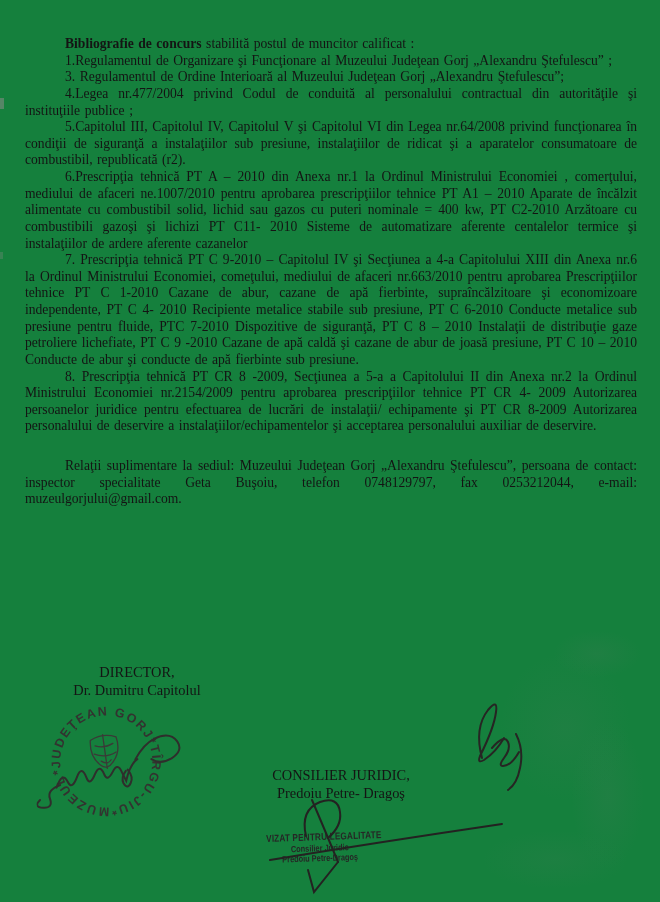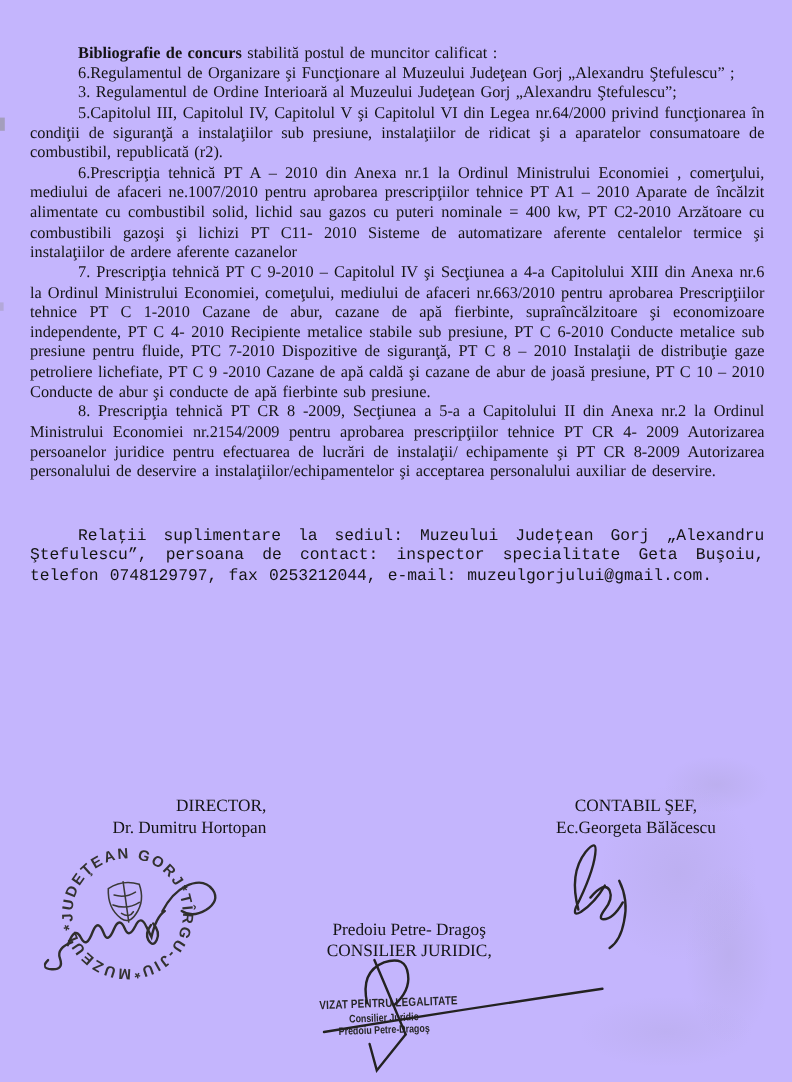--- a/index.html
+++ b/index.html
@@ -1,21 +1,21 @@
 <!DOCTYPE html>
 <html><head>
 <meta charset="utf-8">
 <style>
   html,body{margin:0;padding:0;}
   body{background:#d9d9d7;font-family:"Liberation Serif", serif;}
   .page{
     position:relative;
     width:660px;height:902px;
     margin:0 auto;
-    background:#c4b5fd;
+    background:#15803d;
     overflow:hidden;
     color:#141414;
   }
   
   .noise{
     position:absolute;right:0;top:620px;width:210px;height:282px;
     background:
       radial-gradient(closest-side at 70% 12%, rgba(120,120,118,.10), transparent 70%),
       radial-gradient(closest-side at 55% 38%, rgba(120,120,118,.09), transparent 70%),
       radial-gradient(closest-side at 75% 62%, rgba(120,120,118,.10), transparent 70%),
@@ -25,25 +25,25 @@
   .edge-mark{position:absolute;background:#8a8a88;opacity:.55;}
   .edge-mark.m1{left:0;top:98px;width:4px;height:11px;}
   .edge-mark.m2{left:0;top:252px;width:3px;height:7px;opacity:.3;}
 
   .content{
     position:absolute;left:25px;top:36px;width:612px;
     font-size:13.6px;line-height:16.62px;
     text-align:justify;
   }
   .content p{margin:0;text-indent:40px;word-spacing:1.1px;}
-  .content p.contact{margin-top:38px;font-family:Liberation Mono, monospace;}
+  .content p.contact{margin-top:23px;}
   .bold{font-weight:bold;}
 
   .sigblock{position:absolute;text-align:center;font-size:14.4px;line-height:18px;}
-  .sig-director{left:52px;top:663px;width:170px;text-align:right;}
+  .sig-director{left:52px;top:663px;width:170px;}
   .sig-accountant{left:438px;top:663px;width:184px;}
   .sig-legal{left:255px;top:766px;width:172px;}
 
   .round-stamp{position:absolute;left:32px;top:698px;width:156px;height:136px;transform:rotate(-8deg);}
   .acct-sign{position:absolute;left:456px;top:696px;width:112px;height:96px;}
 
   .legality{position:absolute;left:260px;top:794px;width:252px;height:108px;}
   .legality .stamp-text{
     position:absolute;left:6px;top:40px;width:130px;
     transform:rotate(-2deg) scaleX(.82);transform-origin:left top;
@@ -59,38 +59,35 @@
 </head>
 <body>
 
 <div class="page">
   <div class="noise"></div>
   <div class="edge-mark m1"></div>
   <div class="edge-mark m2"></div>
 
   <div class="content">
     <p><span class="bold">Bibliografie de concurs</span><span> stabilită  postul de muncitor calificat :</span></p>
-    <p>6.Regulamentul de Organizare şi Funcţionare al Muzeului Judeţean Gorj „Alexandru Ştefulescu” ;</p>
+    <p>1.Regulamentul de Organizare şi Funcţionare al Muzeului Judeţean Gorj „Alexandru Ştefulescu” ;</p>
     <p>3. Regulamentul de Ordine Interioară al Muzeului Judeţean Gorj „Alexandru Ştefulescu”;</p>
-    <p>5.Capitolul III, Capitolul IV, Capitolul V şi Capitolul VI din Legea nr.64/2000 privind funcţionarea în condiţii de siguranţă a instalaţiilor sub presiune, instalaţiilor de ridicat şi a aparatelor consumatoare de combustibil, republicată (r2).</p>
+    <p>4.Legea nr.477/2004 privind Codul de conduită al personalului contractual din autorităţile şi instituţiile publice ;</p>
+    <p>5.Capitolul III, Capitolul IV, Capitolul V şi Capitolul VI din Legea nr.64/2008 privind funcţionarea în condiţii de siguranţă a instalaţiilor sub presiune, instalaţiilor de ridicat şi a aparatelor consumatoare de combustibil, republicată (r2).</p>
     <p>6.Prescripţia tehnică PT  A – 2010 din Anexa nr.1 la Ordinul Ministrului Economiei , comerţului, mediului de afaceri ne.1007/2010 pentru aprobarea prescripţiilor  tehnice PT  A1 – 2010 Aparate de încălzit  alimentate cu combustibil solid, lichid sau gazos cu puteri  nominale = 400 kw, PT C2-2010 Arzătoare cu combustibili gazoşi şi lichizi PT C11- 2010 Sisteme de automatizare aferente centalelor termice şi instalaţiilor  de ardere  aferente cazanelor</p>
     <p>7. Prescripţia tehnică PT C 9-2010 – Capitolul  IV şi Secţiunea a 4-a Capitolului XIII din Anexa nr.6 la Ordinul Ministrului Economiei, comeţului, mediului de afaceri nr.663/2010 pentru aprobarea Prescripţiilor tehnice PT C 1-2010 Cazane de abur, cazane de apă fierbinte, supraîncălzitoare şi economizoare independente, PT C 4- 2010 Recipiente metalice stabile sub presiune, PT C 6-2010 Conducte metalice sub presiune pentru fluide, PTC 7-2010 Dispozitive de siguranţă, PT C 8 – 2010 Instalaţii de distribuţie  gaze petroliere lichefiate, PT C 9 -2010 Cazane de apă caldă şi cazane de abur de joasă presiune, PT C 10 – 2010 Conducte de abur şi conducte de apă fierbinte sub presiune.</p>
     <p>8. Prescripţia tehnică PT CR 8 -2009, Secţiunea a 5-a  a Capitolului II din Anexa nr.2 la Ordinul Ministrului Economiei nr.2154/2009 pentru aprobarea  prescripţiilor tehnice PT CR 4- 2009 Autorizarea persoanelor juridice pentru efectuarea de lucrări de instalaţii/ echipamente şi PT CR 8-2009 Autorizarea personalului de deservire a instalaţiilor/echipamentelor şi acceptarea personalului auxiliar de deservire.</p>
     <p class="contact">Relaţii suplimentare la sediul: Muzeului Judeţean Gorj „Alexandru Ştefulescu”, persoana de contact: inspector specialitate Geta Buşoiu, telefon 0748129797, fax 0253212044, e-mail: muzeulgorjului@gmail.com.</p>
   </div>
 
   <div class="sigblock sig-director">
     <div>DIRECTOR,</div>
-    <div>Dr. Dumitru Hortopan</div>
+    <div>Dr. Dumitru Capitolul</div>
   </div>
 
-  <div class="sigblock sig-accountant">
-    <div>CONTABIL ŞEF,</div>
-    <div>Ec.Georgeta Bălăcescu</div>
-  </div>
 
   <svg class="round-stamp" viewBox="0 0 156 136" xmlns="http://www.w3.org/2000/svg">
     <path id="stampCircle" d="M 29,63 a 46,46 0 1,1 92,0 a 46,46 0 1,1 -92,0" fill="none" stroke="none"></path>
     <text font-family="Liberation Sans, sans-serif" font-size="12.5" font-weight="bold" fill="#333230" letter-spacing="1">
       <textPath href="#stampCircle" startOffset="0" textLength="288">JUDEŢEAN GORJ*TÎRGU-JIU*MUZEUL*</textPath>
     </text>
 
     <g stroke="#3a3937" stroke-width="1.3" stroke-linecap="round">
       <path d="M 62,40 q 13,-6 26,0 q 3,14 -6,24 q -7,8 -13,2 q -10,-10 -7,-26 z"></path>
       <path d="M 66,46 q 9,4 18,0 M 64,54 q 11,6 22,1 M 70,62 q 6,5 10,0"></path>
@@ -107,22 +104,22 @@
 
   <svg class="acct-sign" viewBox="0 0 112 96" xmlns="http://www.w3.org/2000/svg">
     <g stroke="#262523" stroke-width="2" stroke-linecap="round">
       <path d="M 26,62 q -8,-30 6,-48 q 10,-12 8,2 q -2,16 -16,44 q -3,8 4,4 q 12,-8 20,-22"></path>
       <path d="M 36,52 q 12,-14 16,-6 q 3,7 -4,16 q -6,8 -1,8 q 8,0 16,-14"></path>
       <path d="M 60,38 q 8,16 4,34 q -3,16 -12,22"></path>
     </g>
   </svg>
 
   <div class="sigblock sig-legal">
+    <div>CONSILIER JURIDIC,</div>
     <div>Predoiu Petre- Dragoş</div>
-    <div>CONSILIER JURIDIC,</div>
   </div>
 
   <div class="legality">
     <div class="stamp-text">
       <div class="l1">VIZAT PENTRU LEGALITATE</div>
       <div class="l2">Consilier Juridic</div>
       <div class="l3">Predoiu Petre-Dragoş</div>
     </div>
     <svg width="252" height="108" viewBox="0 0 252 108" xmlns="http://www.w3.org/2000/svg">
       <g stroke="#232221" stroke-width="2" stroke-linecap="round">

